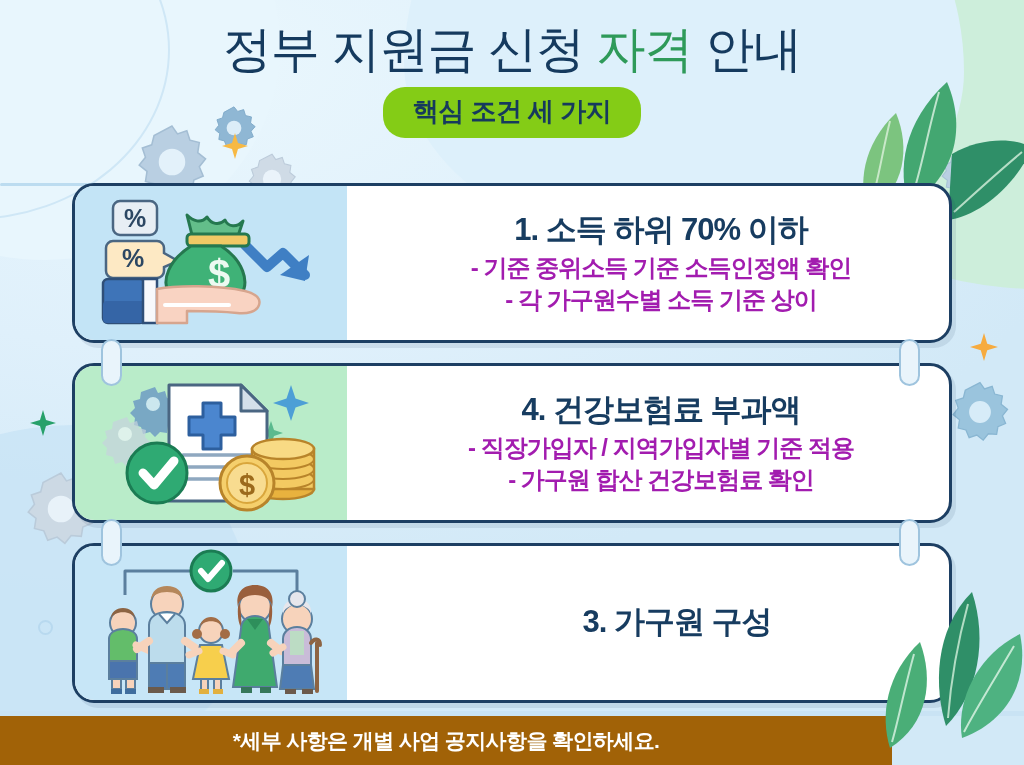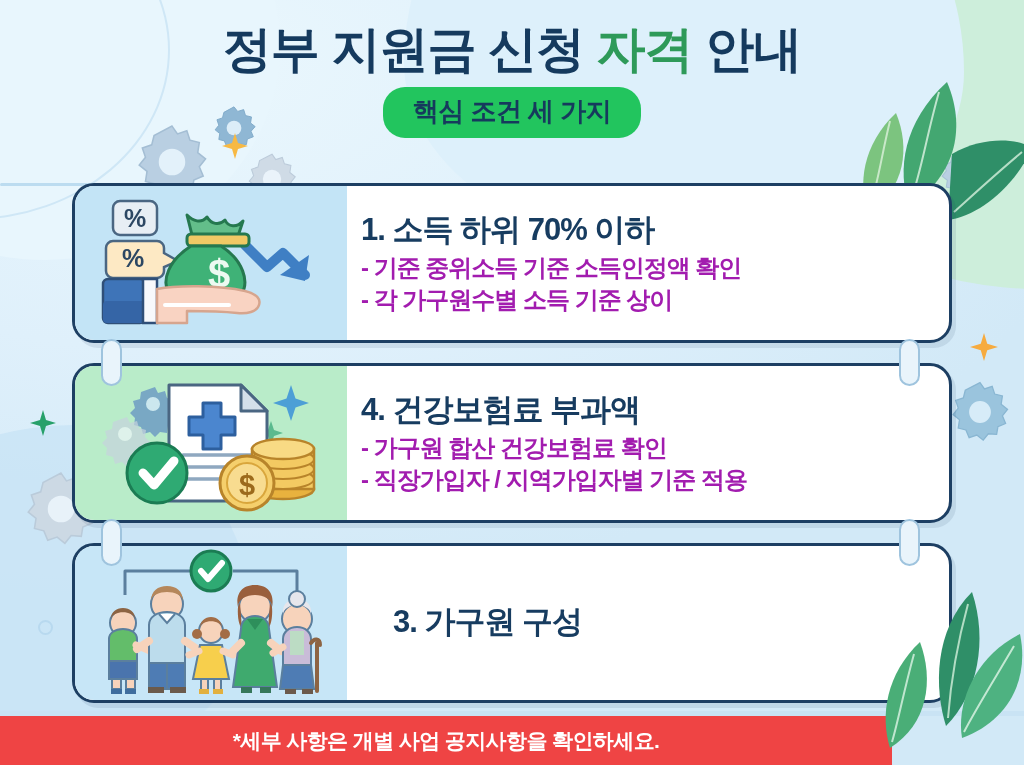--- a/index.html
+++ b/index.html
@@ -55,27 +55,27 @@
   .ring {
     position:absolute; border-radius:50%; border:2px solid #b8d9ef;
   }
 
   .leaf { position:absolute; }
   .leaf svg { display:block; }
 
   
   #header { position:absolute; left:0; top:24px; width:1024px; text-align:center; }
   #title {
-    font-size:49px; font-weight:700; letter-spacing:-1px;
+    font-size:49px; font-weight:400; letter-spacing:-1px;
     color:#153a5e; line-height:1.06; white-space:nowrap;
   }
   #title .accent { color:#2e9a59; }
   #subtitle-badge {
     display:inline-block; margin-top:11px;
-    background:#22c55e; color:#163a5d;
+    background:#84cc16; color:#163a5d;
     font-size:26px; font-weight:700; letter-spacing:-0.5px;
     padding:7px 30px 9px; border-radius:22px;
   }
 
   
   .card {
     position:absolute; left:72px; width:880px; height:160px;
     border:3px solid #1d3f63; border-radius:22px;
     background:#ffffff; overflow:hidden;
     display:flex; align-items:stretch;
@@ -88,22 +88,22 @@
   .card-icon {
     width:272px; flex:0 0 272px;
     display:flex; align-items:center; justify-content:center;
     position:relative; overflow:hidden;
   }
   #card1 .card-icon { background:#c3e4f6; }
   #card2 .card-icon { background:#b9ecc9; }
   #card3 .card-icon { background:#c7e6f7; }
 
   .card-body {
-    flex:1; padding:12px 14px 10px 14px;
-    display:flex; flex-direction:column; justify-content:center;
+    flex:1; padding:12px 14px 10px 40px;
+    display:flex; flex-direction:column; justify-content:center;text-align:center;
   }
   .card-title {
     font-size:31px; font-weight:800; color:#173c60;
     letter-spacing:-1px; line-height:1.18; margin-bottom:3px;
   }
   .card-line {
     font-size:24px; font-weight:700; color:#a21caf;
     letter-spacing:-1px; line-height:1.33;
   }
 
@@ -114,21 +114,21 @@
     border-radius:11px; z-index:9;
   }
   .pill.l { left:101px; }
   .pill.r { left:899px; }
   .pill.row1 { top:339px; }
   .pill.row2 { top:519px; }
 
   
   #footer {
     position:absolute; left:0; bottom:0; width:892px; height:49px;
-    background:#ef4444; display:flex; align-items:center; justify-content:center;
+    background:#a16207; display:flex; align-items:center; justify-content:center;
   }
   #footer-text {
     color:#ffffff; font-size:21px; font-weight:700; letter-spacing:-0.6px;
   }
   #footer-top-strip {
     position:absolute; left:0; bottom:49px; width:1024px; height:5px;
     background:#c9e3f4;
   }
 </style>
 </head>
@@ -310,22 +310,22 @@
         <circle cx="152" cy="112" r="27" fill="#f5cf6c" stroke="#b8842a" stroke-width="3"></circle>
         <circle cx="152" cy="112" r="20" fill="#f8dc90" stroke="#d9a63c" stroke-width="2"></circle>
         <text x="152" y="124" font-family="Liberation Sans, sans-serif" font-size="29" font-weight="700" fill="#9c6a1c" text-anchor="middle">$</text>
 
         <circle cx="62" cy="102" r="30" fill="#2faa73" stroke="#1b7c53" stroke-width="3"></circle>
         <path d="M48 102l11 12 20-24" fill="none" stroke="#ffffff" stroke-width="9" stroke-linecap="round" stroke-linejoin="round"></path>
       </svg>
     </div>
     <div class="card-body">
       <div class="card-title">4. 건강보험료 부과액</div>
+      <div class="card-line">- 직장가입자 / 지역가입자별 기준 적용</div>
       <div class="card-line">- 가구원 합산 건강보험료 확인</div>
-      <div class="card-line">- 직장가입자 / 지역가입자별 기준 적용</div>
     </div>
   </div>
 
   <div class="card" id="card3">
     <div class="card-icon">
       <svg width="232" height="148" viewBox="0 0 232 148">
 
         <path d="M30 46V22h78M202 46V22h-64" fill="none" stroke="#5b7f9e" stroke-width="3" stroke-linejoin="round"></path>
 
         <circle cx="116" cy="22" r="20" fill="#2faa73" stroke="#1b7c53" stroke-width="3"></circle>

